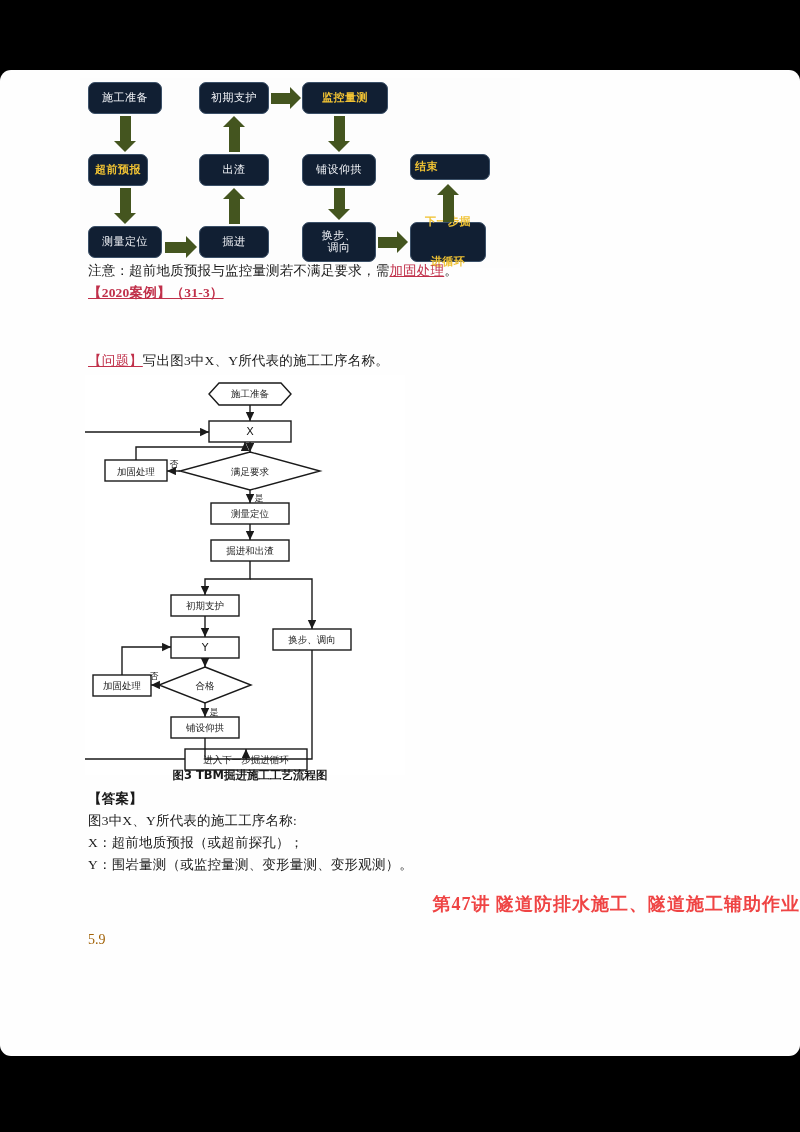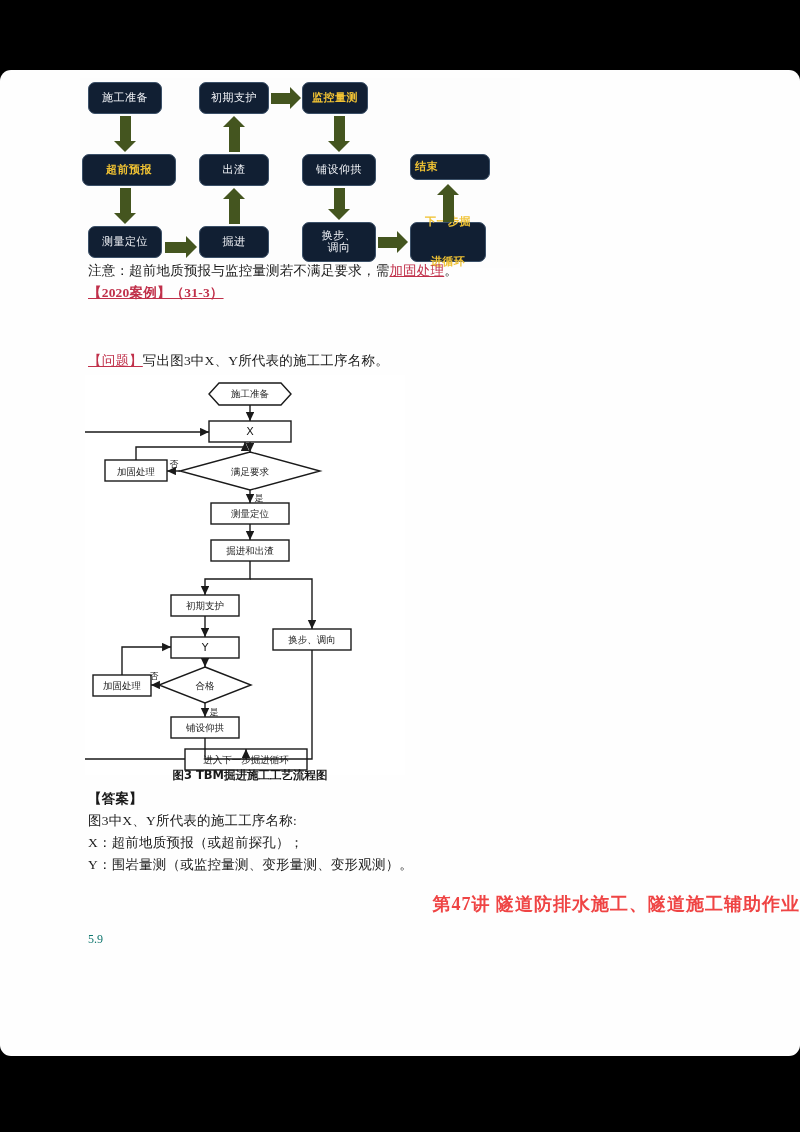--- a/index.html
+++ b/index.html
@@ -95,39 +95,39 @@
   }
 
   .lecture{
     position:absolute;left:0;top:822px;width:800px;
     text-align:right;
     font-size:18px;font-weight:bold;color:#ef4444;
     letter-spacing:1px;
   }
   .pgnum{
     position:absolute;left:88px;top:862px;
-    font-size:12px;color:#0f766e;
+    font-size:14px;color:#a16207;
     font-family:"Liberation Serif","DejaVu Serif",serif;
   }
 </style>
 </head>
 <body>
 
 <div class="band top"></div>
 <div class="band bottom"></div>
 
 <div class="page">
 
   <div class="topflow">
 
     <div class="nbox" style="left:8px;top:4px;width:74px;height:32px;">施工准备</div>
     <div class="nbox" style="left:119px;top:4px;width:70px;height:32px;">初期支护</div>
-    <div class="nbox gold" style="left:222px;top:4px;width:66px;height:32px;">监控量测</div>
-
-    <div class="nbox gold" style="left:2px;top:76px;width:94px;height:32px;">超前预报</div>
+    <div class="nbox gold" style="left:222px;top:4px;width:86px;height:32px;">监控量测</div>
+
+    <div class="nbox gold" style="left:8px;top:76px;width:60px;height:32px;">超前预报</div>
     <div class="nbox" style="left:119px;top:76px;width:70px;height:32px;">出渣</div>
     <div class="nbox" style="left:222px;top:76px;width:74px;height:32px;">铺设仰拱</div>
     <div class="nbox gold leftpad" style="left:330px;top:76px;width:80px;height:26px;">结束</div>
 
     <div class="nbox" style="left:8px;top:148px;width:74px;height:32px;">测量定位</div>
     <div class="nbox" style="left:119px;top:148px;width:70px;height:32px;">掘进</div>
     <div class="nbox" style="left:222px;top:144px;width:74px;height:40px;flex-direction:column;">
       <span>换步、</span>
       <span>调向</span>
     </div>

